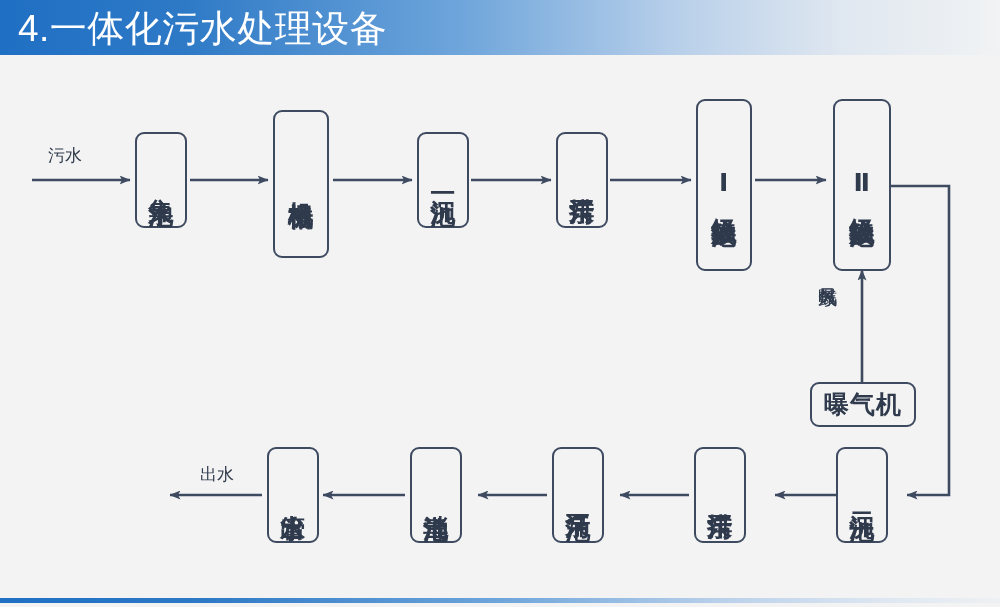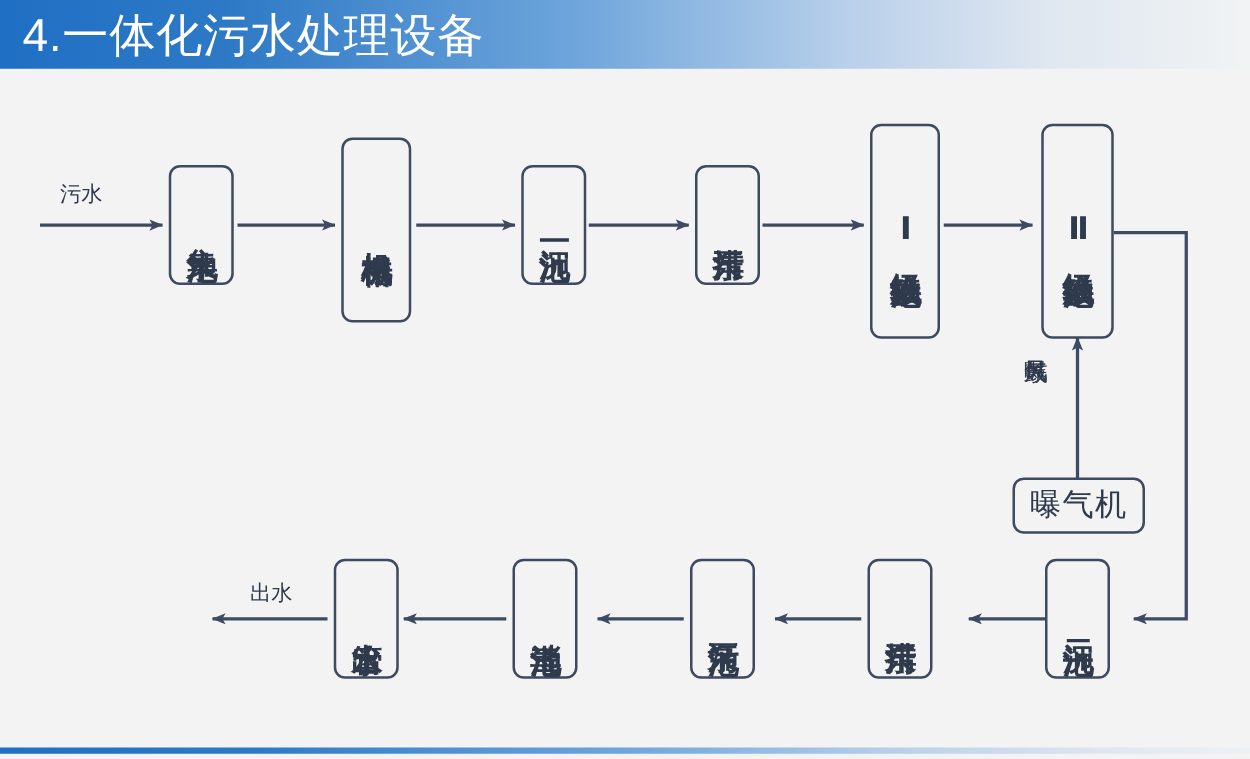--- a/index.html
+++ b/index.html
@@ -38,21 +38,21 @@
     border:2.4px solid #3d4a60;border-radius:9px;
     background:#f3f3f3;
     display:flex;align-items:center;justify-content:center;
   }
   .node .vtext{
     writing-mode:vertical-rl;text-orientation:upright;
     color:#2f3a4d;font-size:25px;line-height:1.06;
     font-weight:700;letter-spacing:1px;white-space:nowrap;
   }
   .node .htext{
-    color:#2f3a4d;font-size:25px;font-weight:400;
+    color:#2f3a4d;font-size:25px;font-weight:700;
     letter-spacing:1px;white-space:nowrap;line-height:1;
   }
 
   
   .label{
     position:absolute;color:#2f3a4d;font-size:17px;
     white-space:nowrap;line-height:1;
   }
   .vlabel{
     position:absolute;color:#2f3a4d;font-size:19px;

